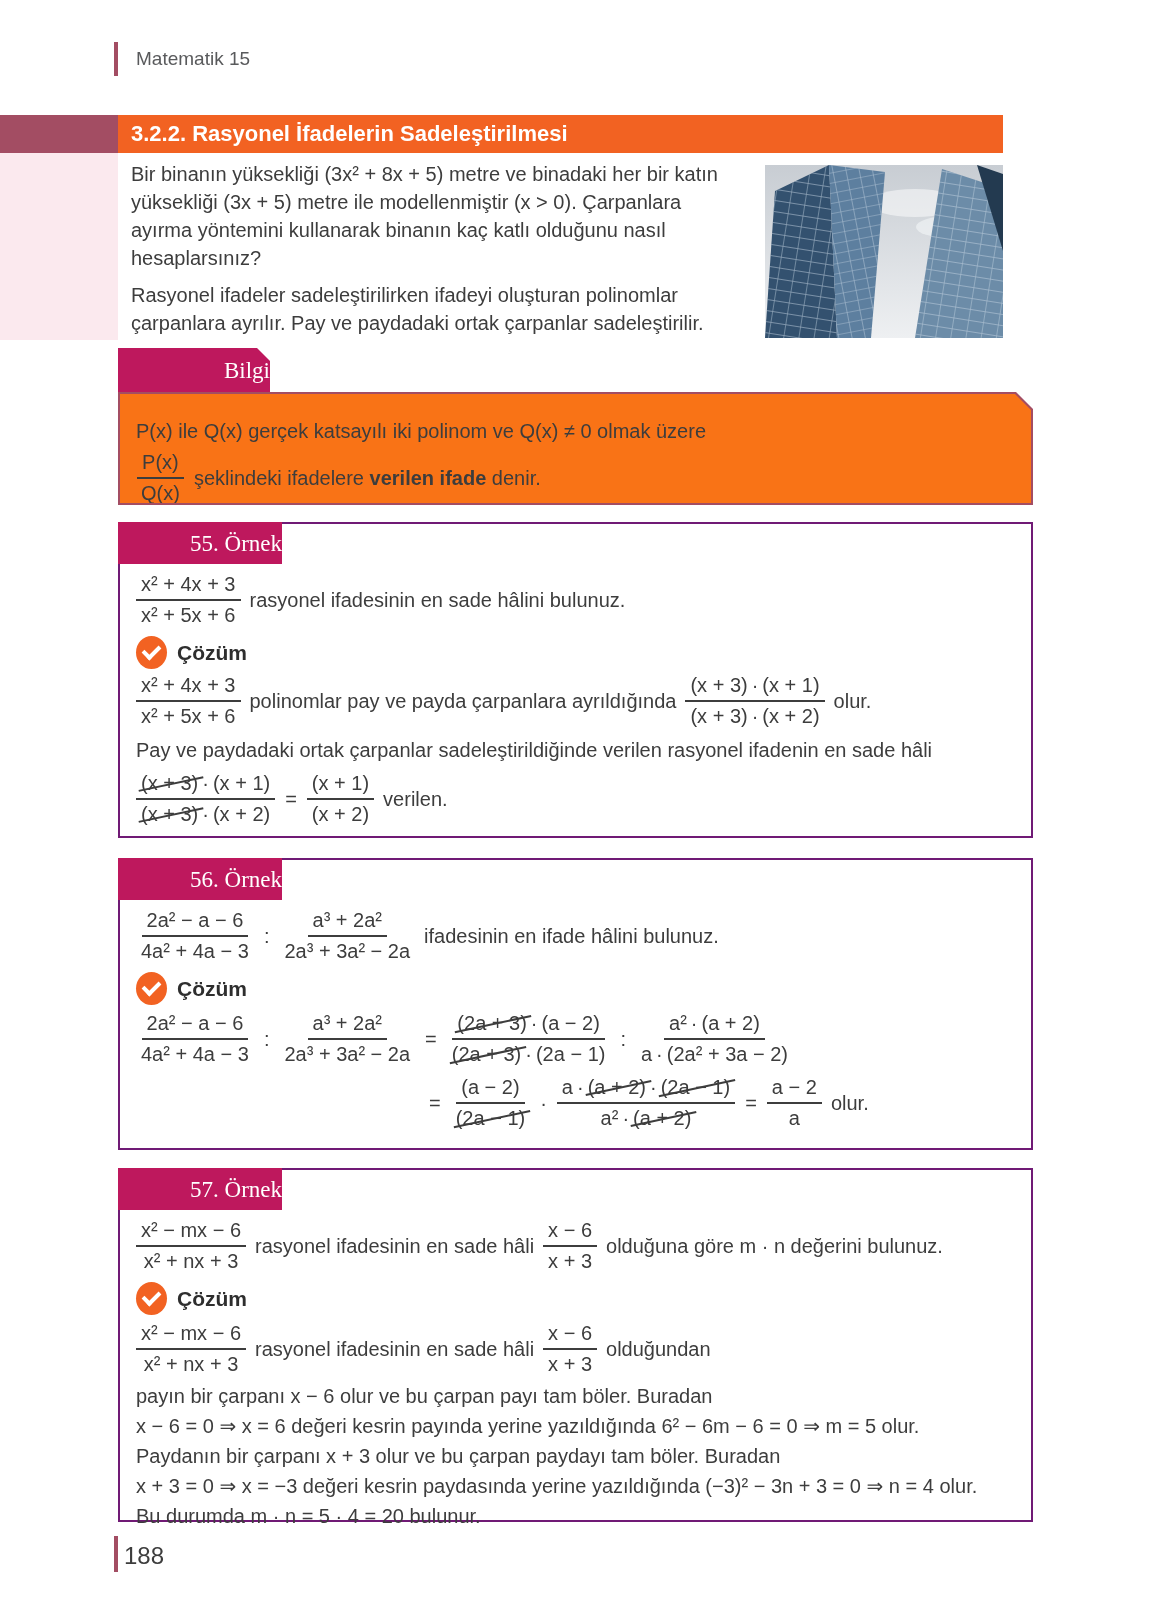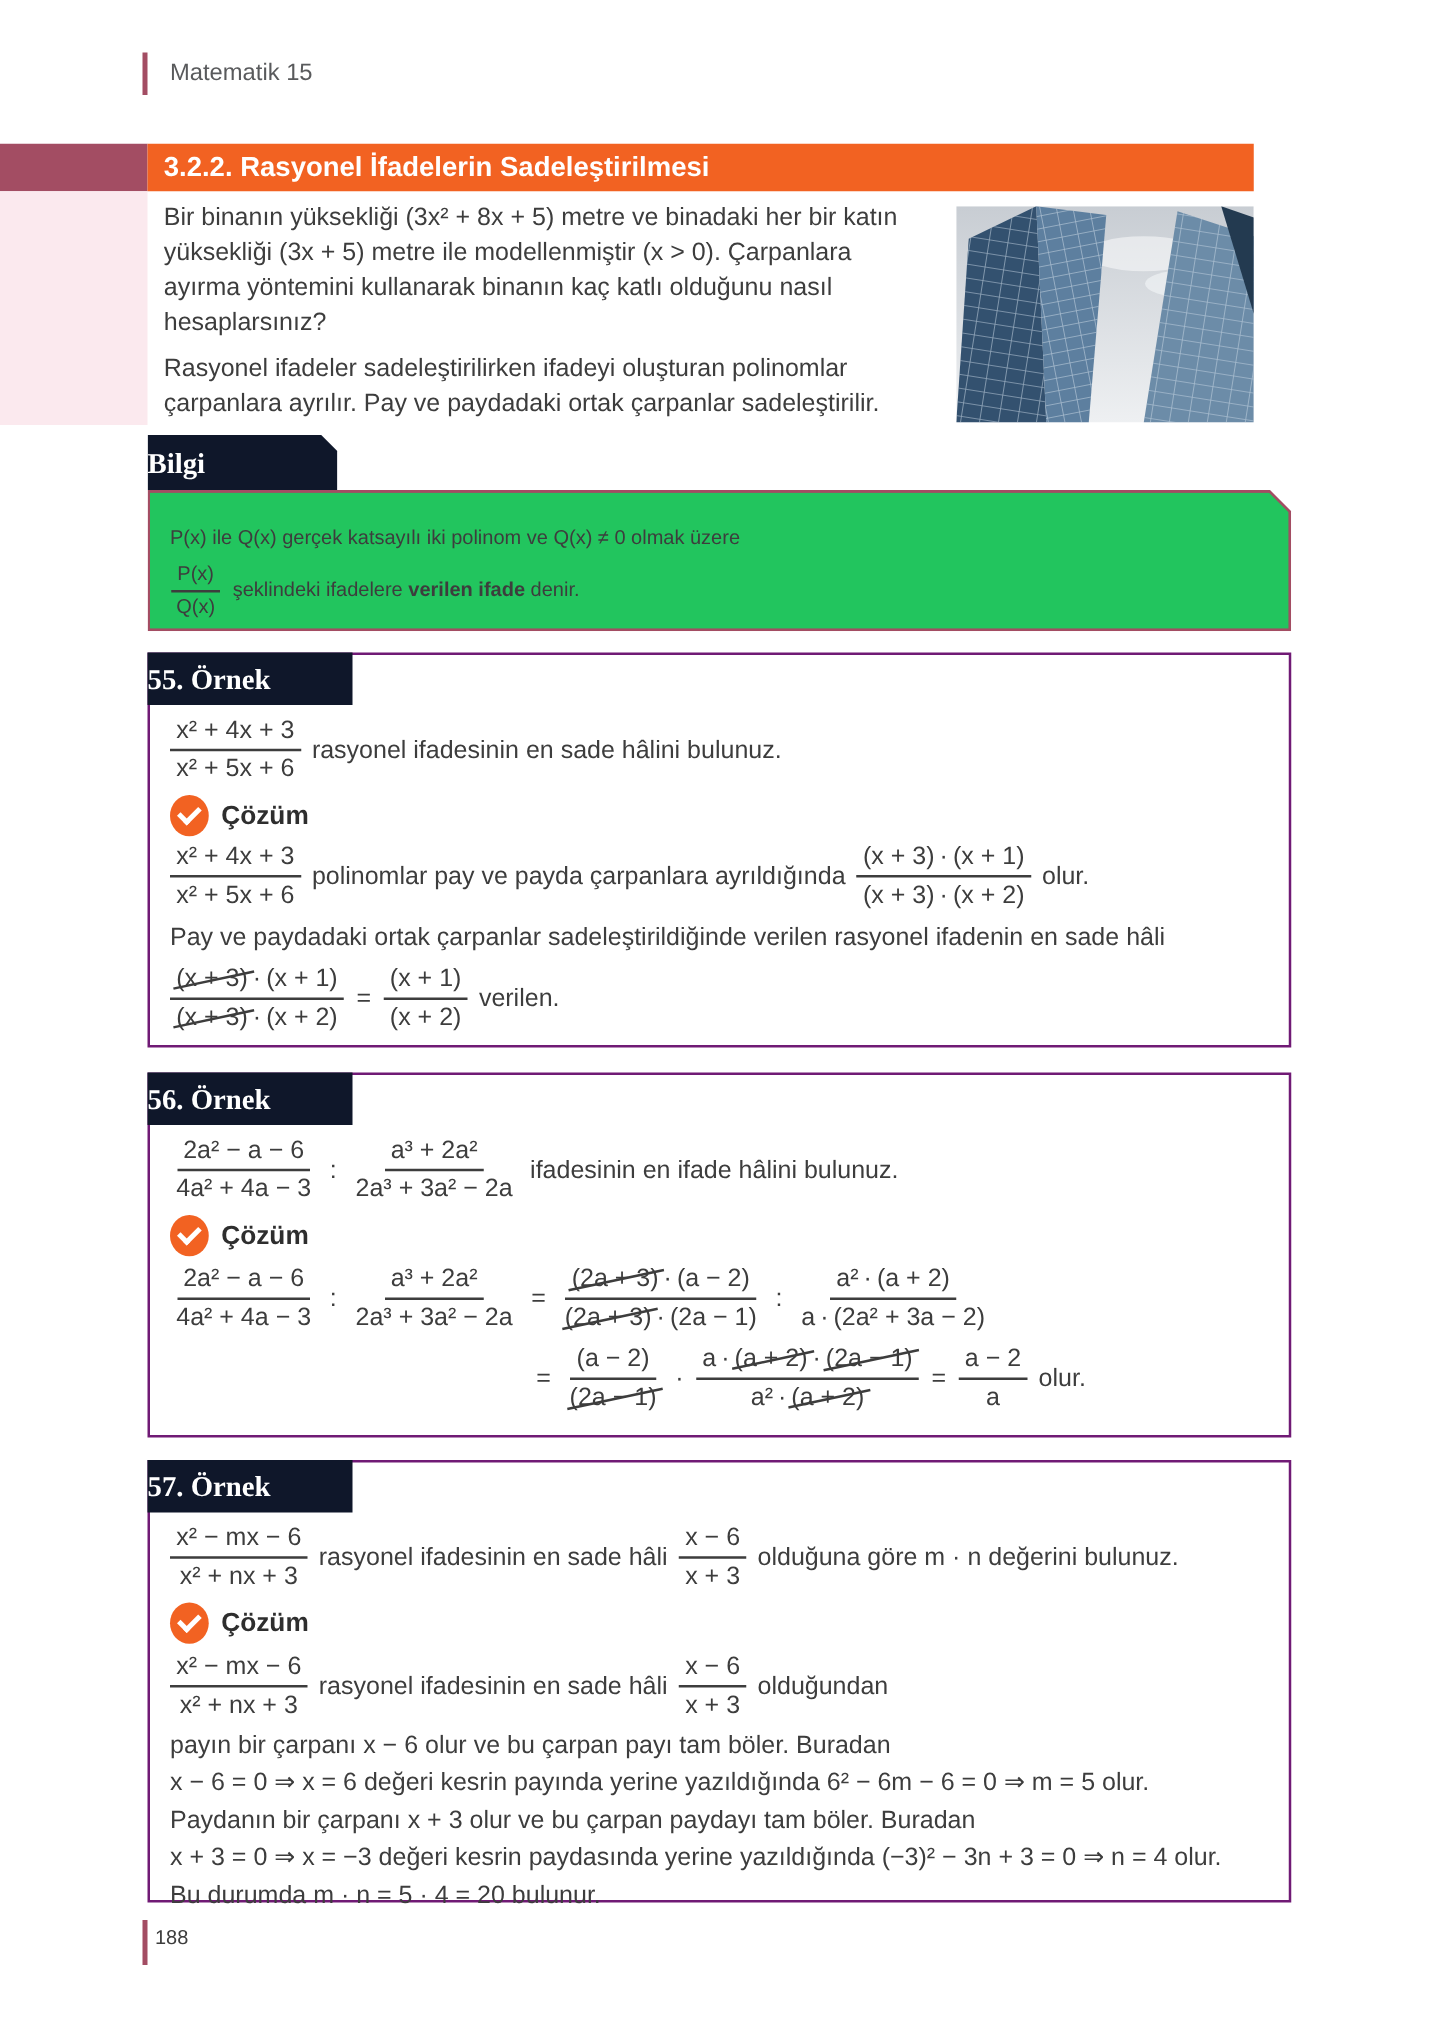--- a/index.html
+++ b/index.html
@@ -13,30 +13,30 @@
   
   .banner-left{position:absolute;left:0;top:115px;width:118px;height:38px;background:#a34d63;}
   .banner-main{position:absolute;left:118px;top:115px;width:885px;height:38px;background:#f26222;
     color:#fff;font-weight:bold;font-size:22px;line-height:38px;padding-left:13px;box-sizing:border-box;}
   .pink-band{position:absolute;left:0;top:153px;width:118px;height:187px;background:#fbe9ee;}
   
   .intro{position:absolute;left:131px;top:160px;width:612px;font-size:20px;line-height:28px;}
   .intro p{margin:0 0 9px 0;text-align:left;}
   .photo{position:absolute;left:765px;top:165px;width:238px;height:173px;}
   
-  .tab{position:absolute;background:#0f172a;color:#fff;font-family:"Liberation Serif", serif;
-    font-weight:bold;font-size:23px;text-align:left;}
+  .tab{position:absolute;background:#be185d;color:#fff;font-family:"Liberation Serif", serif;
+    font-weight:normal;font-size:23px;text-align:right;}
   .bilgi-wrap{position:absolute;left:118px;top:348px;width:915px;height:157px;}
   .bilgi-tab{left:0;top:0;width:152px;height:44px;line-height:46px;
     clip-path:polygon(0 0,calc(100% - 13px) 0,100% 13px,100% 100%,0 100%);}
   .bilgi-box-outer{position:absolute;left:0;top:44px;width:915px;height:113px;background:#a34d63;
     clip-path:polygon(0 0,calc(100% - 17px) 0,100% 17px,100% 100%,0 100%);}
-  .bilgi-box-inner{position:absolute;left:2px;top:2px;right:2px;bottom:2px;background:#22c55e;
+  .bilgi-box-inner{position:absolute;left:2px;top:2px;right:2px;bottom:2px;background:#f97316;
     clip-path:polygon(0 0,calc(100% - 16px) 0,100% 16px,100% 100%,0 100%);
-    padding:22px 16px;box-sizing:border-box;font-size:16px;}
+    padding:22px 16px;box-sizing:border-box;font-size:20px;}
   .bilgi-box-inner p{margin:0 0 2px 0;}
   .example{position:absolute;left:118px;width:915px;background:#fff;border:2px solid #701a75;box-sizing:border-box;}
   .example .tab{left:-2px;top:-2px;width:164px;height:42px;line-height:44px;}
   .ex-content{padding:48px 16px 0 16px;font-size:20px;}
   #example55{top:522px;height:316px;}
   #example56{top:858px;height:292px;}
   #example57{top:1168px;height:354px;}
   
   .row{display:flex;align-items:center;gap:9px;flex-wrap:nowrap;}
   .frac{display:inline-flex;flex-direction:column;align-items:center;line-height:1.25;text-align:center;}
@@ -51,21 +51,21 @@
   .cozum{display:flex;align-items:center;gap:10px;font-weight:bold;font-size:21px;color:#2e2e2e;}
   .check{width:31px;height:33px;background:#f26222;border-radius:50%;display:flex;align-items:center;justify-content:center;flex:0 0 31px;}
   .check-glyph{width:13px;height:7px;border-left:4px solid #fff;border-bottom:4px solid #fff;
     transform:rotate(-45deg);margin-top:-4px;}
   .textline{margin:0;line-height:30px;}
   .bold{font-weight:bold;}
   .mt6{margin-top:6px;} .mt8{margin-top:8px;} .mt4{margin-top:4px;}
   .indent290{margin-left:292px;}
   
   .foot-bar{position:absolute;left:114px;top:1536px;width:4px;height:36px;background:#a34d63;}
-  .foot-num{position:absolute;left:124px;top:1542px;font-size:16px;color:#3d3d3d;}
+  .foot-num{position:absolute;left:124px;top:1542px;font-size:24px;color:#3d3d3d;}
 </style>
 </head>
 <body>
 
 <div class="head-bar"></div>
 <div class="head-text">Matematik 15</div>
 
 <div class="banner-left"></div>
 <div class="banner-main">3.2.2. Rasyonel İfadelerin Sadeleştirilmesi</div>
 <div class="pink-band"></div>

